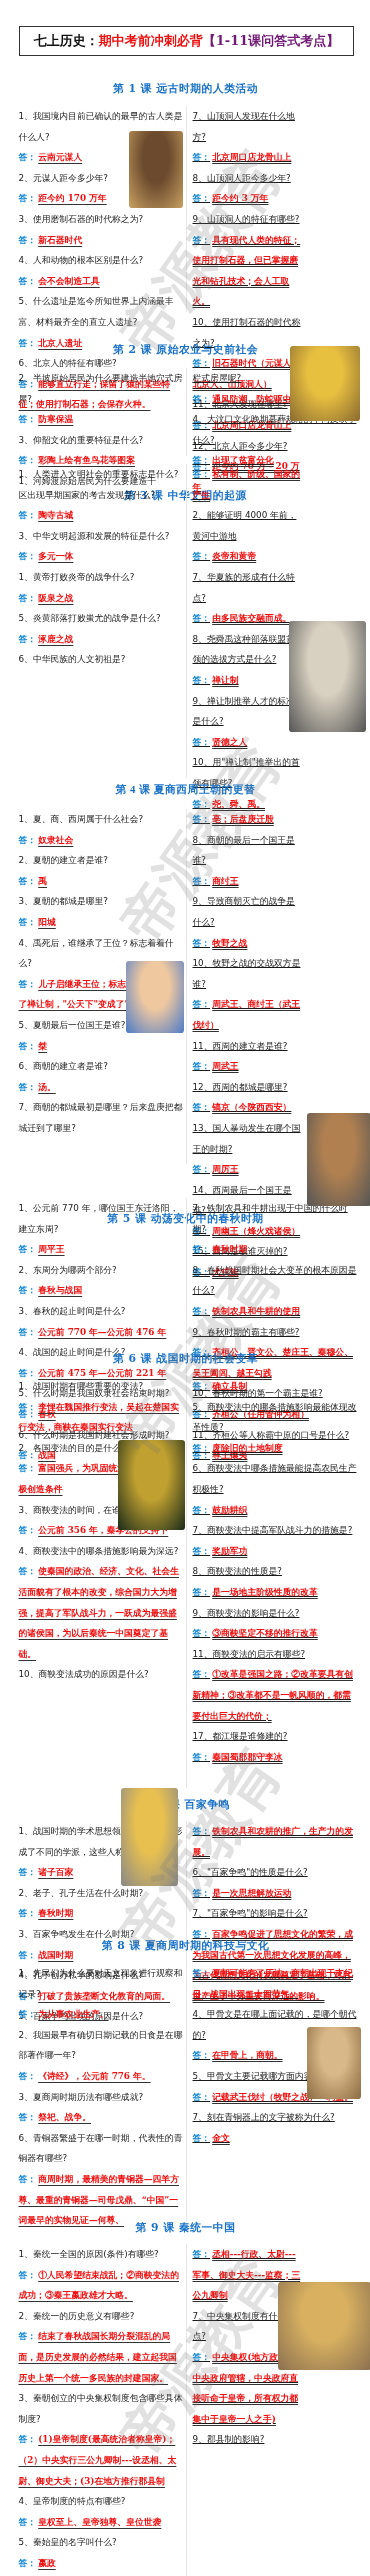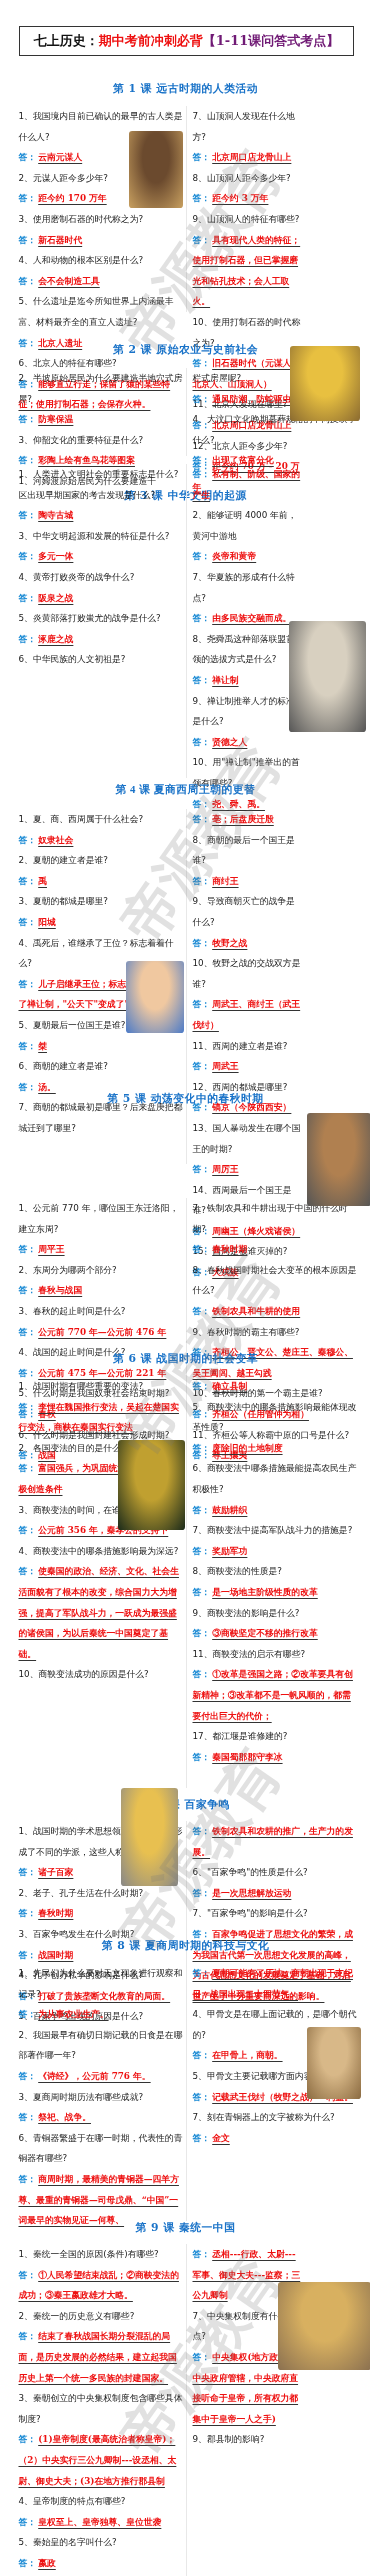--- a/index.html
+++ b/index.html
@@ -21,21 +21,21 @@
 
   .lesson-title {
     position: absolute; left: 0; width: 371px; text-align: center;
     font-family: "DejaVu Serif", "Liberation Serif", serif; font-weight: bold;
     font-size: 10.8px; color: #1a73c8; letter-spacing: 0.5px; white-space: nowrap;
   }
 
   .block { position: absolute; left: 18.5px; width: 335px; }
   .col { position: absolute; top: 0; width: 165px; }
   .col.left { left: 0; }
-  .col.right { left: 174px; }
+  .col.right { left: 174px; text-decoration: underline; }
   .divider { position: absolute; left: 167px; top: 0; width: 0.5px; background: #e8e8e8; }
 
   .q, .a { font-size: 8.8px; line-height: 20.6px; }
   .q { color: #1a1a1a; }
   .a { color: #ee1111; font-family: "DejaVu Serif", "Liberation Serif", serif; font-weight: bold; }
   .a .lbl { color: #1a8ad4; font-family: "DejaVu Sans", sans-serif; font-weight: bold; margin-right: 2.1px; }
   .a .ans { text-decoration: underline; text-decoration-color: #333; text-underline-offset: 2.6px; }
 
   .pic {
     position: absolute; border-radius: 3.1px; overflow: hidden;
@@ -153,21 +153,21 @@
           </div>
           <div>
             <div class="q">区出现早期国家的考古发现是什么?</div>
             <div class="a"><span class="lbl">答：</span><span class="ans">陶寺古城</span></div>
           </div>
           <div>
             <div class="q">3、中华文明起源和发展的特征是什么?</div>
             <div class="a"><span class="lbl">答：</span><span class="ans">多元一体</span></div>
           </div>
           <div>
-            <div class="q">4、黄帝打败炎帝的战争什么?</div>
+            <div class="q">1、黄帝打败炎帝的战争什么?</div>
             <div class="a"><span class="lbl">答：</span><span class="ans">阪泉之战</span></div>
           </div>
           <div>
             <div class="q">5、炎黄部落打败蚩尤的战争是什么?</div>
             <div class="a"><span class="lbl">答：</span><span class="ans">涿鹿之战</span></div>
           </div>
           <div>
             <div class="q">6、中华民族的人文初祖是?</div>
           </div>
         </div>
@@ -264,21 +264,21 @@
             <div class="q">14、西周最后一个国王是谁?</div>
             <div class="a"><span class="lbl">答：</span><span class="ans">周幽王（烽火戏诸侯）</span></div>
           </div>
           <div>
             <div class="q">15、西周是被谁灭掉的?</div>
             <div class="a"><span class="lbl">答：</span><span class="ans">犬戎族</span></div>
           </div>
         </div>
       </div>
       <div class="pic" style="left: 126px; top: 961px; width: 58px; height: 72px; background: radial-gradient(at 50% 35%, rgb(240, 200, 160) 0%, rgb(240, 200, 160) 35%, rgb(74, 122, 200) 100%);"></div>
-      <div class="lesson-title" style="top: 1092px;">第 5 课  动荡变化中的春秋时期</div>
+      <div class="lesson-title" style="top: 1212px;">第 5 课  动荡变化中的春秋时期</div>
       <div class="block" style="top: 1170px; height: 180px; margin-top: 28px;">
         <div class="divider" style="height: 180px;"></div>
         <div class="col left">
           <div>
             <div class="q">1、公元前 770 年，哪位国王东迁洛阳，建立东周?</div>
             <div class="a"><span class="lbl">答：</span><span class="ans">周平王</span></div>
           </div>
           <div>
             <div class="q">2、东周分为哪两个部分?</div>
             <div class="a"><span class="lbl">答：</span><span class="ans">春秋与战国</span></div>

